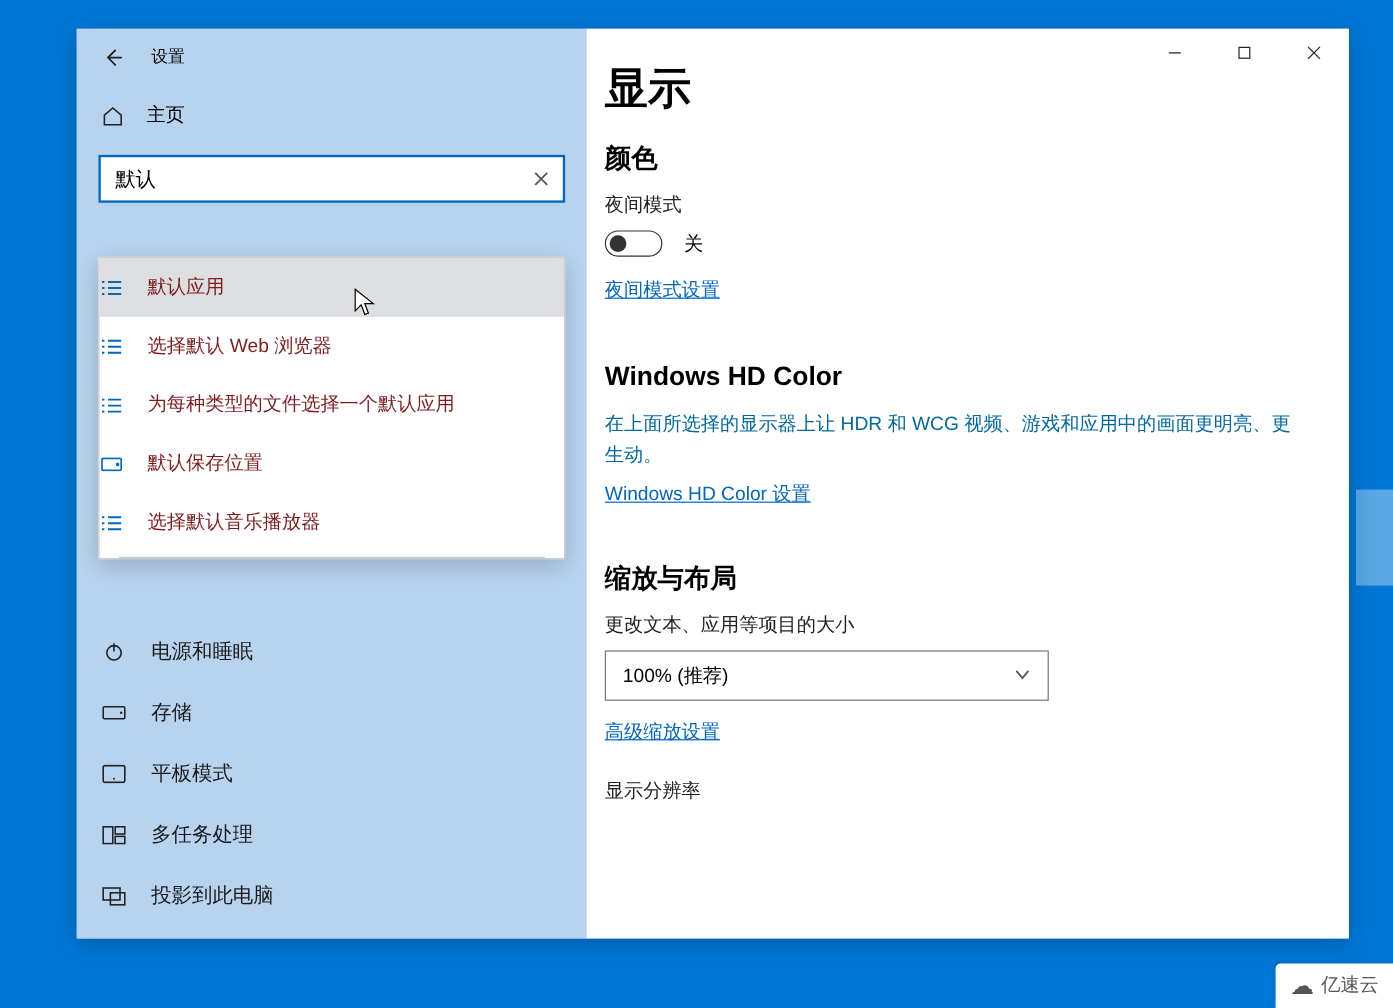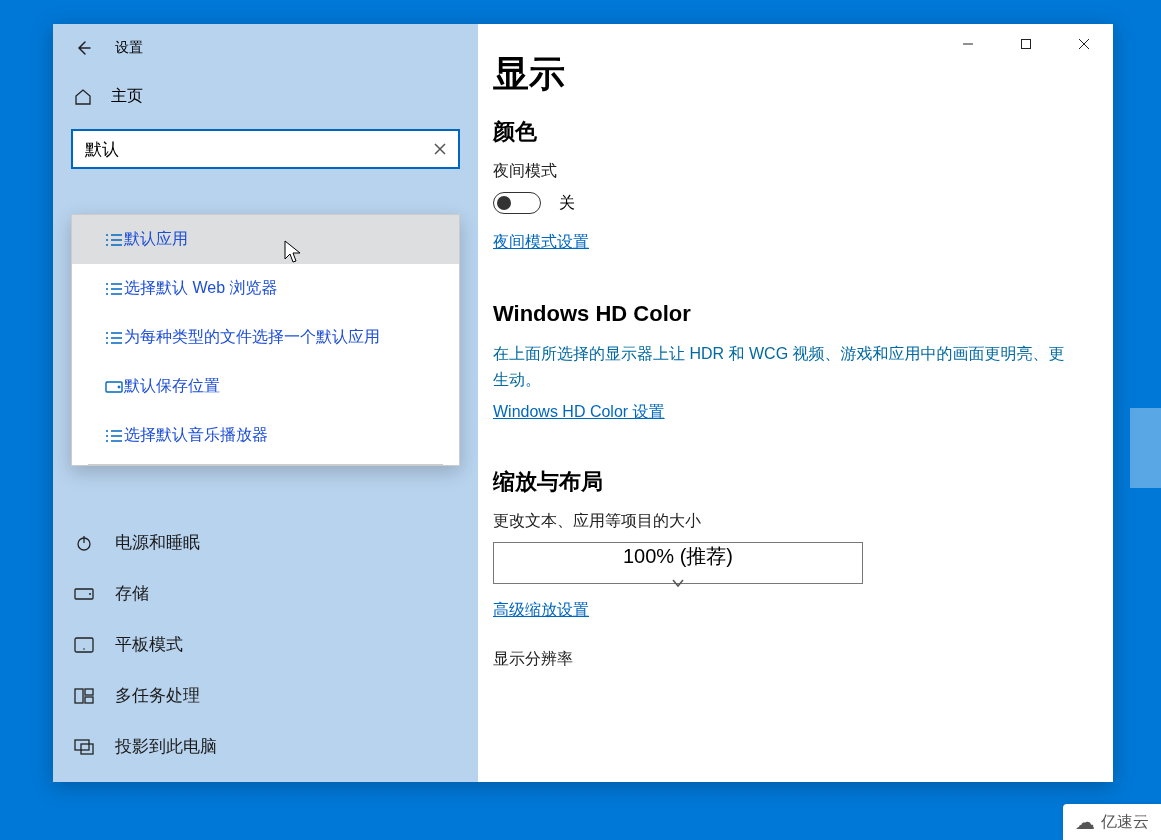--- a/index.html
+++ b/index.html
@@ -1,18 +1,18 @@
 <!DOCTYPE html>
 <html><head>
 <meta charset="utf-8">
 <style>
 * { margin: 0; padding: 0; box-sizing: border-box; font-family: "Segoe UI", "Microsoft YaHei", sans-serif; }
 body { background: #0078d7; width: 1161px; height: 840px; overflow: hidden; position: relative; }
 .window {
-  position: absolute; left: 53px; top: 24px; width: 1060px; height: 758px;
+  position: absolute; left: 64px; top: 24px; width: 1060px; height: 758px;
   background: #fff; display: flex; box-shadow: 0 4px 20px rgba(0,0,0,.25);
 }
 .left-pane { width: 425px; background: #b8d3ee; position: relative; }
 .right-pane { flex: 1; background: #fff; position: relative; }
 
 
 .titlebar-left { display: flex; align-items: center; height: 48px; padding: 0 8px; }
 .back-btn { width: 44px; height: 44px; display:flex; align-items:center; justify-content:center; cursor:pointer; }
 .title-text { font-size: 14px; margin-left: 10px; }
 .titlebar-right { position: absolute; top: 0; right: 0; height: 44px; display: flex; }
@@ -26,21 +26,21 @@
   width: 100%; height: 40px; border: 2px solid #0067c0; background: #fff;
   padding: 0 50px 0 12px; font-size: 17px; outline: none;
 }
 .search-clear { position:absolute; right:8px; top:8px; width:24px; height:24px; display:flex; align-items:center; justify-content:center; cursor:pointer; font-size:16px; color:#444; }
 
 
 .suggestions {
   position:absolute; left:18px; right:18px; top: 190px; background:#fff;
   border:1px solid #ccc; box-shadow: 0 6px 18px rgba(0,0,0,.2); z-index:10;
 }
-.sug-item { display:flex; align-items:center; gap:0; padding: 14px 32px; cursor:pointer; font-size:16px; color:#1d4ed8; }
+.sug-item { display:flex; align-items:center; gap:20px; padding: 14px 0; cursor:pointer; font-size:16px; color:#7f1d1d; }
 .sug-item:hover, .sug-item.hover { background:#dcdedf; }
 .sug-icon { width:20px; display:flex; align-items:center; justify-content:center; }
 .sug-icon svg { stroke:#0067c0; }
 .sug-divider { height:1px; background:#ccc; margin:4px 16px 0 16px; }
 .sug-all { text-align:center; padding:14px 0; cursor:pointer; font-size:16px; }
 
 
 .nav-list { margin-top: 348px; }
 .nav-item { display:flex; align-items:center; gap:20px; padding: 14px 20px; cursor:pointer; font-size:17px; color:#1a1a1a; }
 .nav-item .nicon { width:22px; display:flex; align-items:center; justify-content:center; }
@@ -53,21 +53,21 @@
 .toggle-row { display:flex; align-items:center; gap:18px; margin: 6px 0 12px 0; }
 .toggle {
   width: 48px; height: 22px; border: 1.5px solid #333; border-radius: 11px;
   position:relative; cursor:pointer; background:#fff;
 }
 .toggle .knob { position:absolute; left:3px; top:3px; width:14px; height:14px; border-radius:50%; background:#333; }
 .link { color:#0067c0; text-decoration:underline; cursor:pointer; font-size:16px; display:inline-block; margin:6px 0 18px 0; }
 .desc { font-size:16px; color:#0369a1; line-height:1.6; max-width: 580px; margin-bottom:4px; }
 .select-box {
   width: 370px; height: 42px; border:1.5px solid #777; display:flex; align-items:center;
-  justify-content:space-between; padding:0 14px; cursor:pointer; font-size:20px; margin:6px 0 10px 0;flex-direction:column;
+  justify-content:space-between; padding:0 14px; cursor:pointer; font-size:16px; margin:6px 0 10px 0;
 }
 .select-box .chev { color:#555; }
 
 
 .cursor { position:absolute; left: 230px; top: 215px; z-index: 20; pointer-events:none; }
 
 
 .watermark {
   position: fixed; right: 0; bottom: 0; background:#fff; padding:6px 12px;
   display:flex; align-items:center; gap:6px; font-size:16px; color:#555;

